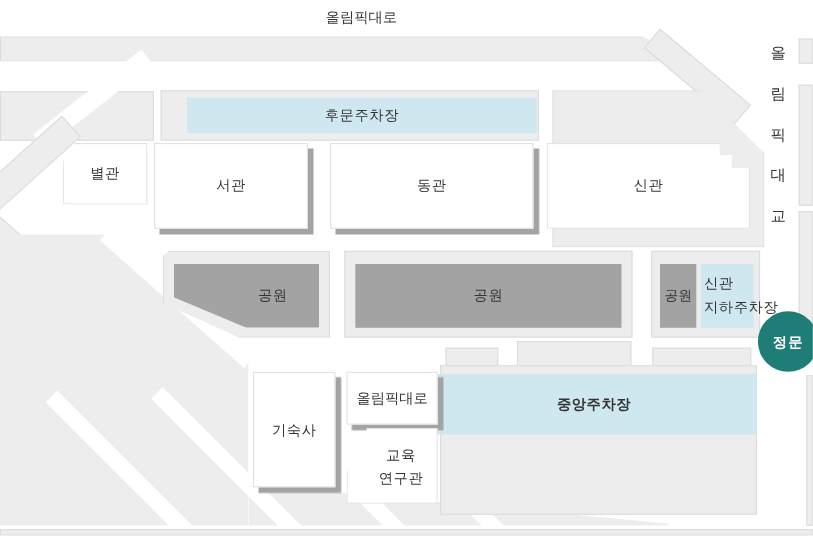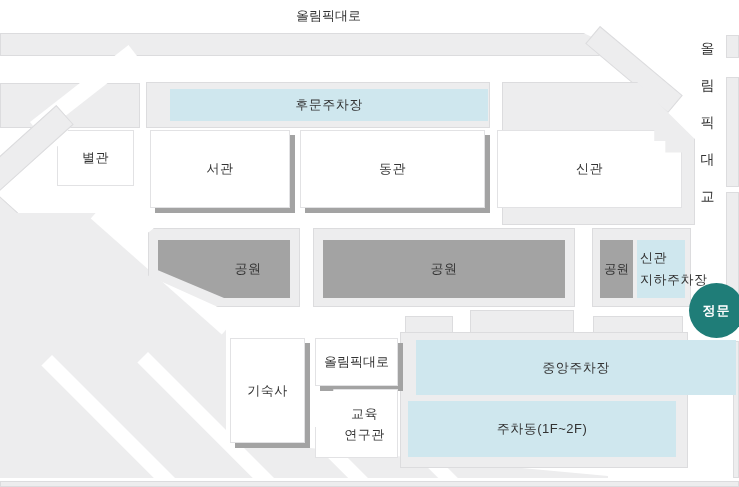--- a/index.html
+++ b/index.html
@@ -55,21 +55,21 @@
   #gray-mass{left:0;top:213px;width:486px;height:265px;border:none;clip-path:polygon(0 0,20% 0,46.5% 44%,46.5% 100%,0 100%);}
   #gray-wedge{left:226px;top:440px;width:382px;height:38px;border:none;clip-path:polygon(0 0,100% 95%,100% 100%,0 100%);}
   #road-diag-park{left:100px;top:208px;width:175px;height:14px;transform:rotate(41.5deg);transform-origin:0 0;}
   #road-diag-a{left:52px;top:355px;width:195px;height:15px;transform:rotate(45deg);transform-origin:0 0;}
   #road-diag-b{left:148px;top:352px;width:200px;height:15px;transform:rotate(45deg);transform-origin:0 0;}
   #road-diag-c{left:258px;top:368px;width:165px;height:14px;transform:rotate(45deg);transform-origin:0 0;}
   #road-diag-d{left:352px;top:372px;width:160px;height:14px;transform:rotate(45deg);transform-origin:0 0;}
   #bottom-strip{left:0;top:481px;width:739px;height:6px;}
   
   #b-byeolgwan{left:57px;top:130px;width:77px;height:56px;clip-path:polygon(14% 0,100% 0,100% 100%,0 100%,0 29%,14% 29%);}
-  #b-seogwan{left:150px;top:130px;width:140px;height:78px;}
+  #b-seogwan{left:140px;top:130px;width:140px;height:78px;}
   #b-donggwan{left:300px;top:130px;width:185px;height:78px;}
   #b-singwan{left:497px;top:130px;width:185px;height:78px;clip-path:polygon(0 0,85% 0,85% 14%,91% 14%,91% 29%,100% 29%,100% 100%,0 100%);}
   
   #cont-park-left{left:148px;top:228px;width:152px;height:79px;clip-path:polygon(4% 0,100% 0,100% 100%,46% 100%,0 60%,0 6%);}
   #park-left{left:158px;top:240px;width:132px;height:58px;clip-path:polygon(0 0,100% 0,100% 100%,50% 100%,0 52%);padding-left:48px;}
   #cont-park-center{left:313px;top:228px;width:262px;height:79px;}
   #park-center{left:323px;top:240px;width:242px;height:58px;}
   #cont-park-right{left:592px;top:228px;width:99px;height:79px;}
   #park-right{left:600px;top:240px;width:33px;height:58px;font-size:12.5px;letter-spacing:0;}
   #singwan-underground{left:637px;top:240px;width:48px;height:58px;display:block;overflow:visible;white-space:nowrap;padding:7px 0 0 3px;line-height:22px;}
@@ -82,21 +82,21 @@
   
   #b-gisuksa{left:230px;top:338px;width:75px;height:105px;text-align:center;}
   #b-yunghap{left:315px;top:338px;width:83px;height:48px;letter-spacing:0;}
   #b-gyoyuk{left:315px;top:389px;width:83px;height:69px;clip-path:polygon(22% 0,100% 0,100% 100%,0 100%,0 55%,22% 55%);
             flex-direction:column;line-height:21px;padding-left:16px;}
   
   #tab-1{left:405px;top:316px;width:48px;height:17px;}
   #tab-2{left:470px;top:310px;width:104px;height:23px;}
   #tab-3{left:593px;top:316px;width:90px;height:17px;}
   #cont-central{left:400px;top:332px;width:288px;height:136px;}
-  #central-lot{left:416px;top:340px;width:320px;height:55px;}
+  #central-lot{left:392px;top:340px;width:296px;height:55px;font-weight:bold;}
   #parking-building{left:408px;top:401px;width:268px;height:56px;}
 </style>
 </head>
 <body>
 
 <div id="map">
 
   <div id="title-top-road">올림픽대로</div>
   <div id="bridge-label">
     <span>올</span>
@@ -154,15 +154,14 @@
   <div id="b-gyoyuk" class="bldg">
     <span style="display:block;">교육</span>
     <span style="display:block;">연구관</span>
   </div>
 
   <div id="tab-1" class="block"></div>
   <div id="tab-2" class="block"></div>
   <div id="tab-3" class="block"></div>
   <div id="cont-central" class="block z2"></div>
   <div id="central-lot" class="blue">중앙주차장</div>
-  <div id="parking-building" class="blue">주차동(1F~2F)</div>
 
 </div>
 
 </body></html>

